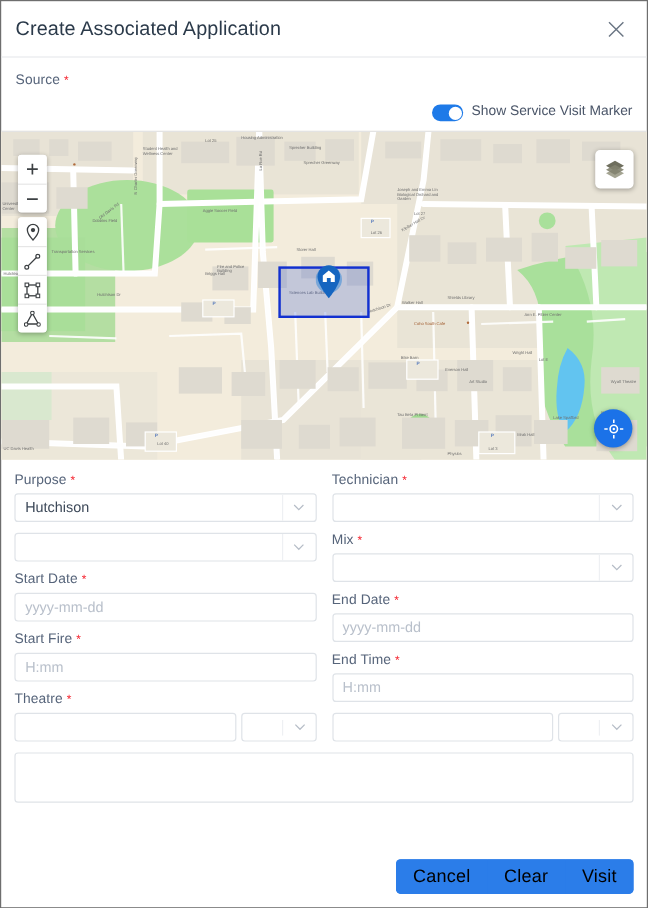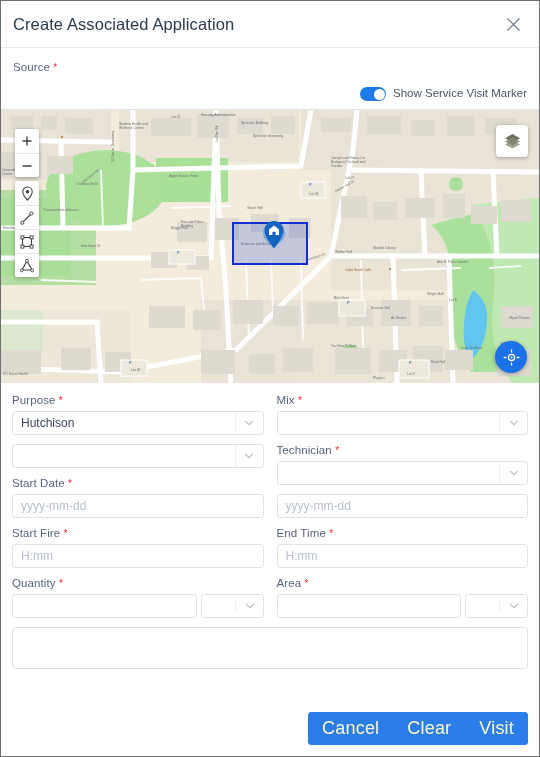--- a/index.html
+++ b/index.html
@@ -153,21 +153,21 @@
 
   
   .footer {
     flex:0 0 auto; padding:7px 11px 11px 11px;
     display:flex; justify-content:flex-end;
   }
   .btn-group {
     display:flex; background:#2b7de9; border-radius:4px; overflow:hidden;
   }
   .btn {
-    color:#fef9c3; font-size:18px; padding:6px 14px; cursor:pointer;
+    color:#000000; font-size:15px; padding:6px 14px; cursor:pointer;
     background:#2b7de9; letter-spacing:.2px;
   }
 </style>
 </head>
 <body>
 
 <div class="dialog">
 
   <div class="hdr">
     <div class="hdr-title">Create Associated Application</div>
@@ -481,21 +481,21 @@
             <span>Start Fire</span>
             <span class="req">*</span>
           </span>
           <div class="inp">
             <span class="ph">H:mm</span>
           </div>
         </div>
 
         <div class="field">
           <span class="lbl">
-            <span>Quantity</span>
+            <span>Theatre</span>
             <span class="req">*</span>
           </span>
           <div class="split">
             <div class="inp box1">
               <span class="val2"></span>
             </div>
             <div class="inp box2">
               <span class="caret">
                 <span class="divider"></span>
                 <svg width="10" height="6" viewBox="0 0 11 7">
@@ -504,69 +504,69 @@
               </span>
             </div>
           </div>
         </div>
       </div>
 
       <div class="col">
 
         <div class="field">
           <span class="lbl">
-            <span>Mix</span>
+            <span>Technician</span>
             <span class="req">*</span>
           </span>
           <div class="inp">
             <span class="val2" style="flex:1 1 auto;"></span>
             <span class="caret">
               <svg width="10" height="6" viewBox="0 0 11 7">
                   <path d="M1 1 L5.5 5.5 L10 1" stroke="currentColor" stroke-width="1.2" fill="none"></path>
                 </svg>
             </span>
           </div>
         </div>
 
         <div class="field">
           <span class="lbl">
-            <span>Technician</span>
+            <span>Mix</span>
             <span class="req">*</span>
           </span>
           <div class="inp">
             <span class="val2" style="flex:1 1 auto;"></span>
             <span class="caret">
               <svg width="10" height="6" viewBox="0 0 11 7">
                   <path d="M1 1 L5.5 5.5 L10 1" stroke="currentColor" stroke-width="1.2" fill="none"></path>
                 </svg>
             </span>
           </div>
         </div>
 
         <div class="field">
+          <span class="lbl">
+            <span>End Date</span>
+            <span class="req">*</span>
+          </span>
           <div class="inp">
             <span class="ph">yyyy-mm-dd</span>
           </div>
         </div>
 
         <div class="field">
           <span class="lbl">
             <span>End Time</span>
             <span class="req">*</span>
           </span>
           <div class="inp">
             <span class="ph">H:mm</span>
           </div>
         </div>
 
         <div class="field">
-          <span class="lbl">
-            <span>Area</span>
-            <span class="req">*</span>
-          </span>
           <div class="split">
             <div class="inp box1">
               <span class="val2"></span>
             </div>
             <div class="inp box2">
               <span class="caret">
                 <span class="divider"></span>
                 <svg width="10" height="6" viewBox="0 0 11 7">
                     <path d="M1 1 L5.5 5.5 L10 1" stroke="currentColor" stroke-width="1.2" fill="none"></path>
                   </svg>

